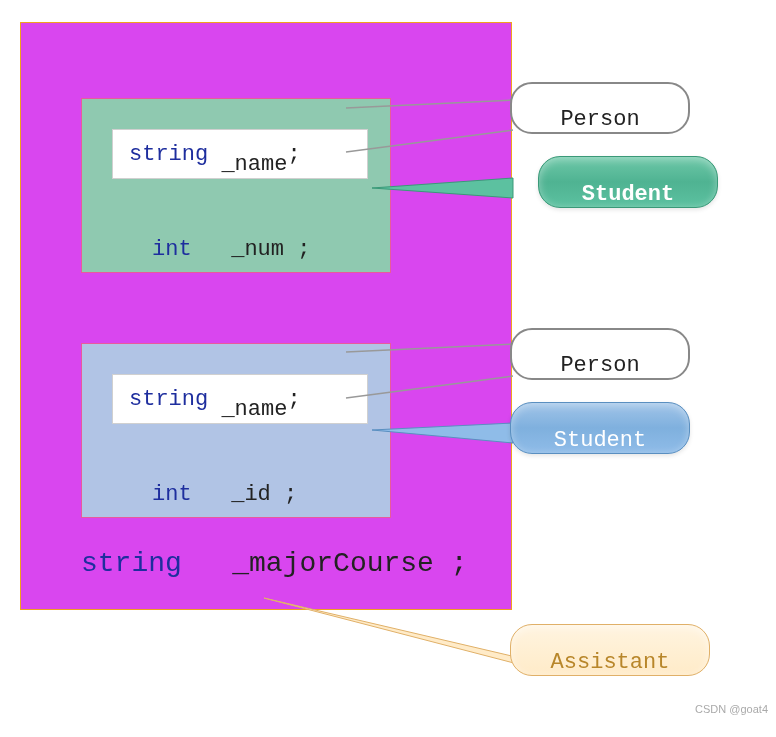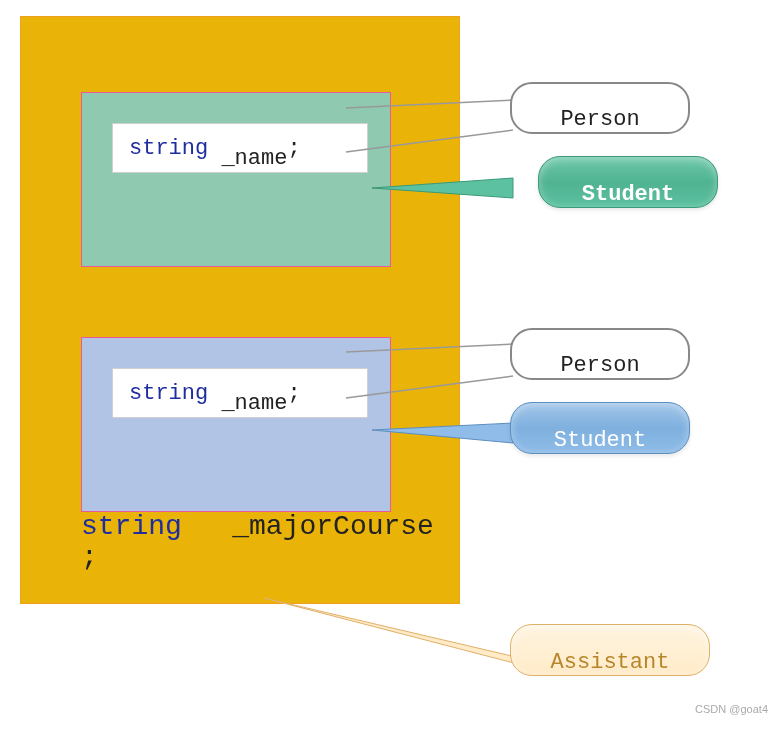--- a/index.html
+++ b/index.html
@@ -10,24 +10,24 @@
     body {
       width: 776px;
       height: 737px;
       position: relative;
       background: white;
       font-family: 'Courier New', monospace;
     }
     .outer-box {
       position: absolute;
       left: 20px;
-      top: 16px;
-      width: 440px;
+      top: 22px;
+      width: 492px;
       height: 588px;
-      background: #eab308;
+      background: #d946ef;
       border: 1px solid #f0a020;
     }
     .class-box {
       position: absolute;
       width: 310px;
       height: 175px;
       border: 1px solid #e85a9c;
     }
     .student-box {
       left: 60px;
@@ -118,27 +118,39 @@
 
 <div class="outer-box">
 
   <div class="class-box student-box">
     <div class="inner-field">
       <span class="kw-type">string</span>
       <span>&nbsp;</span>
       <span class="kw-name">_name</span>
       <span class="kw-semi">;</span>
     </div>
+    <div class="bottom-field">
+      <span class="kw-type">int</span>
+      <span>&nbsp;</span>
+      <span class="kw-name">_num</span>
+      <span class="kw-semi">;</span>
+    </div>
   </div>
 
   <div class="class-box teacher-box">
     <div class="inner-field">
       <span class="kw-type">string</span>
       <span>&nbsp;</span>
       <span class="kw-name">_name</span>
+      <span class="kw-semi">;</span>
+    </div>
+    <div class="bottom-field">
+      <span class="kw-type">int</span>
+      <span>&nbsp;</span>
+      <span class="kw-name">_id</span>
       <span class="kw-semi">;</span>
     </div>
   </div>
 
   <div class="major-field">
     <span class="kw-type">string</span>
     <span>&nbsp;</span>
     <span class="kw-name">_majorCourse</span>
     <span class="kw-semi">;</span>
   </div>

